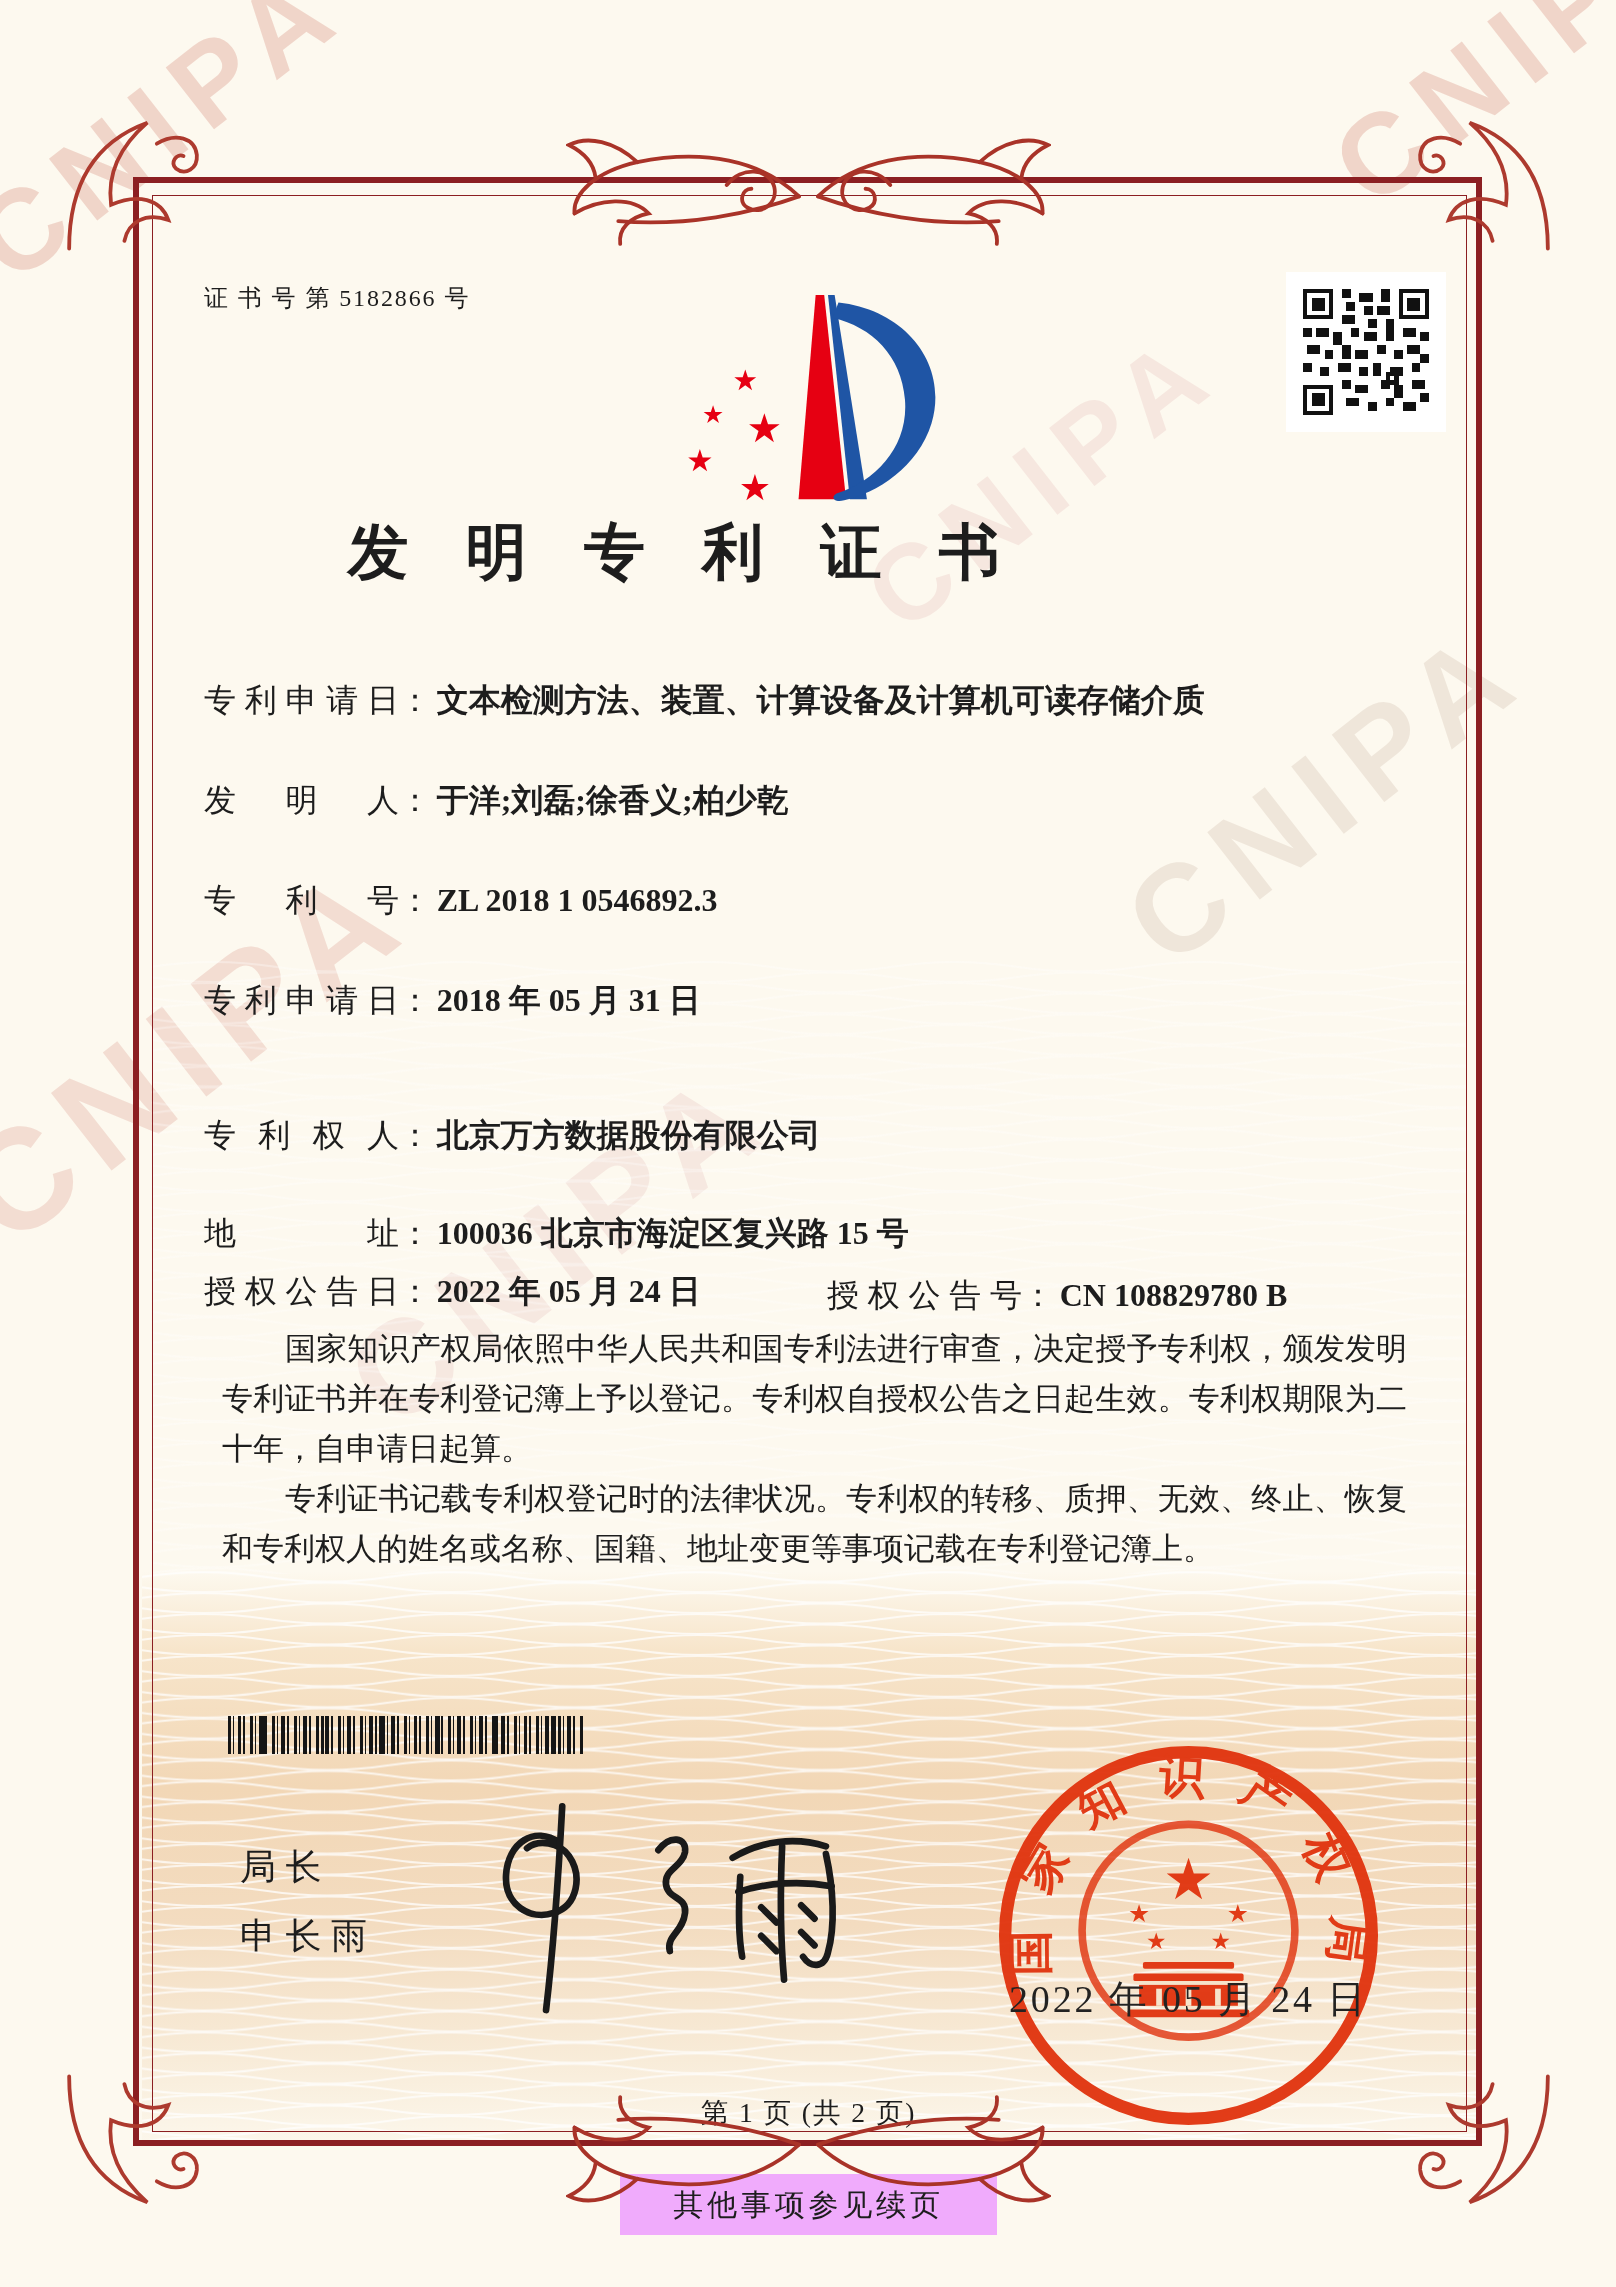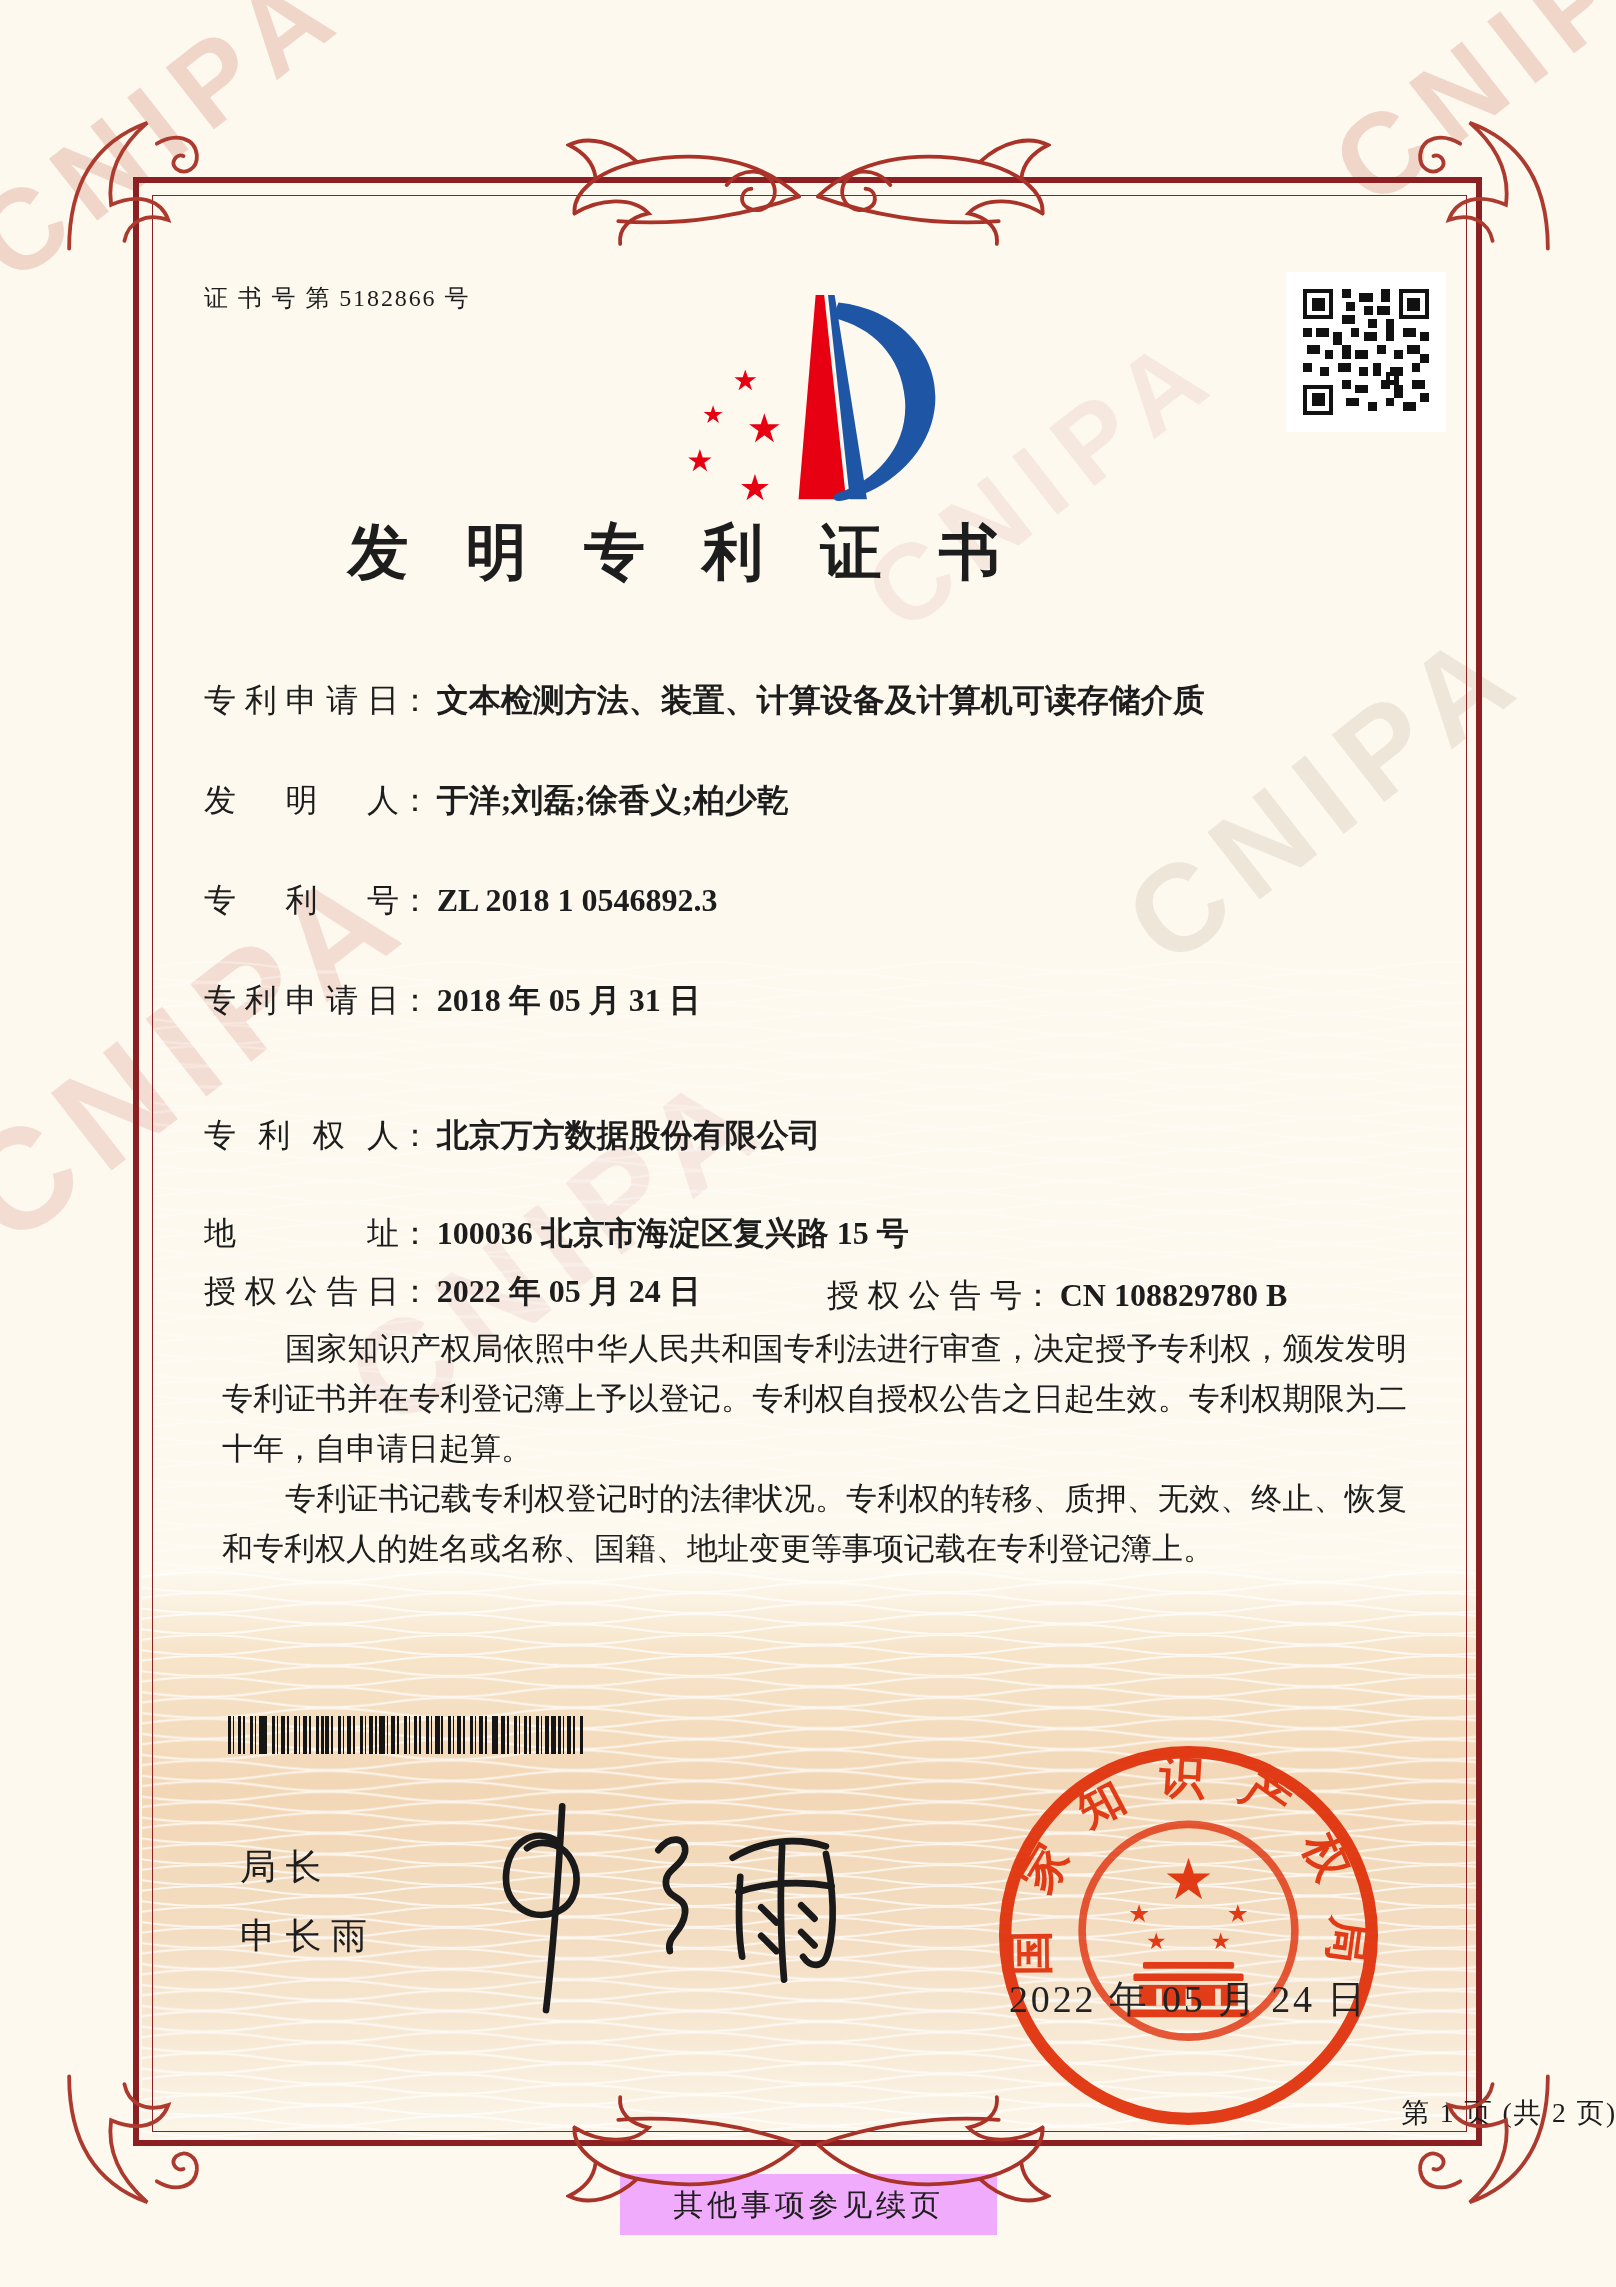--- a/index.html
+++ b/index.html
@@ -71,21 +71,21 @@
       repeating-linear-gradient(90deg, transparent 0 35px, #151515 35px 38px, transparent 38px 58px),
       repeating-linear-gradient(90deg, #151515 0 2.9px, transparent 2.9px 4.8px, #151515 4.8px 5.7px,
         transparent 5.7px 9.5px, #151515 9.5px 13.3px, transparent 13.3px 15px,
         #151515 15px 17px, transparent 17px 22px);
   }
   .signer-title{position:absolute; z-index:2; left:240px; top:1843px; font-size:36px; letter-spacing:9.5px;}
   .signer-name {position:absolute; z-index:2; left:240px; top:1912px; font-size:36px; letter-spacing:9.5px;}
   .signature{position:absolute; z-index:2; left:447px; top:1793px;}
   .seal{position:absolute; z-index:4; left:989px; top:1736px; opacity:.96;}
   
-  .page-no{position:absolute; z-index:2; left:0; top:2094px; width:1617px; text-align:right; font-size:27.6px; letter-spacing:1.9px;}
+  .page-no{position:absolute; z-index:2; left:0; top:2094px; width:1617px; text-align:center; font-size:27.6px; letter-spacing:1.9px;}
   .continuation{
     position:absolute; z-index:2; left:620px; top:2174px; width:377px; height:61px;
     background:#f0abfc; text-align:center; line-height:61px; font-size:30px; letter-spacing:3.8px;
   }
 </style>
 </head>
 <body>
 
 <div class="page">
 

